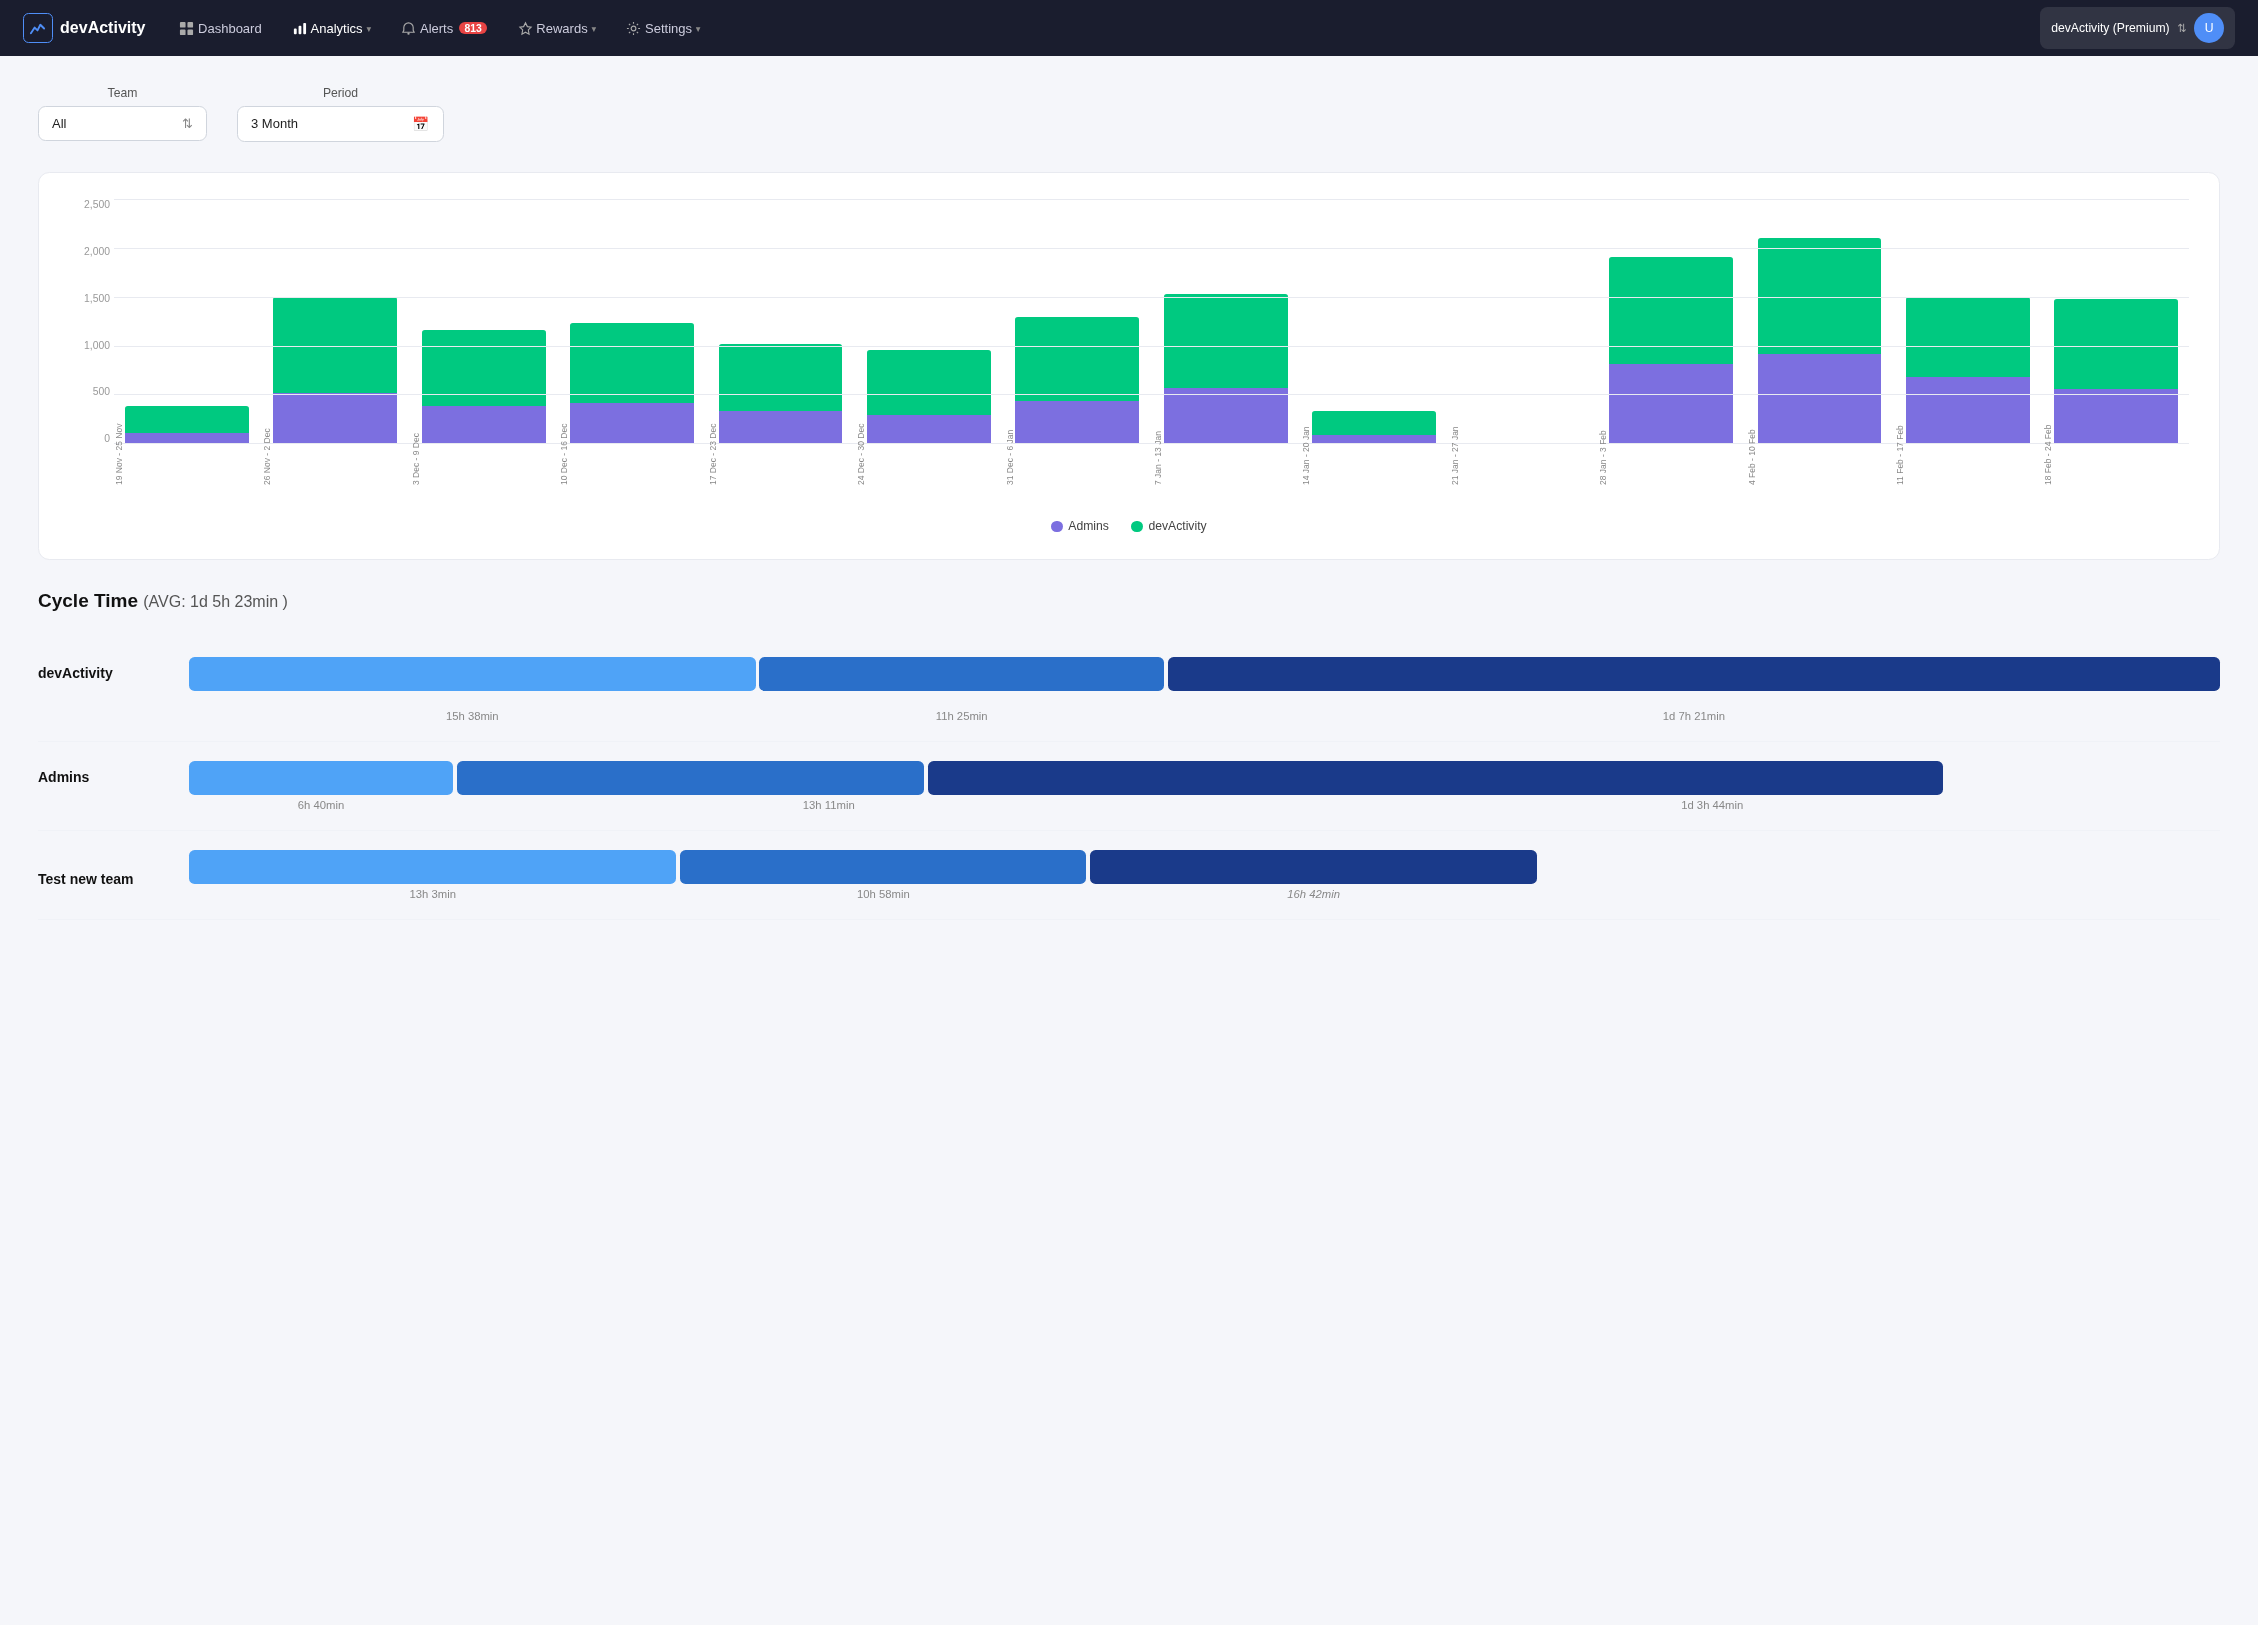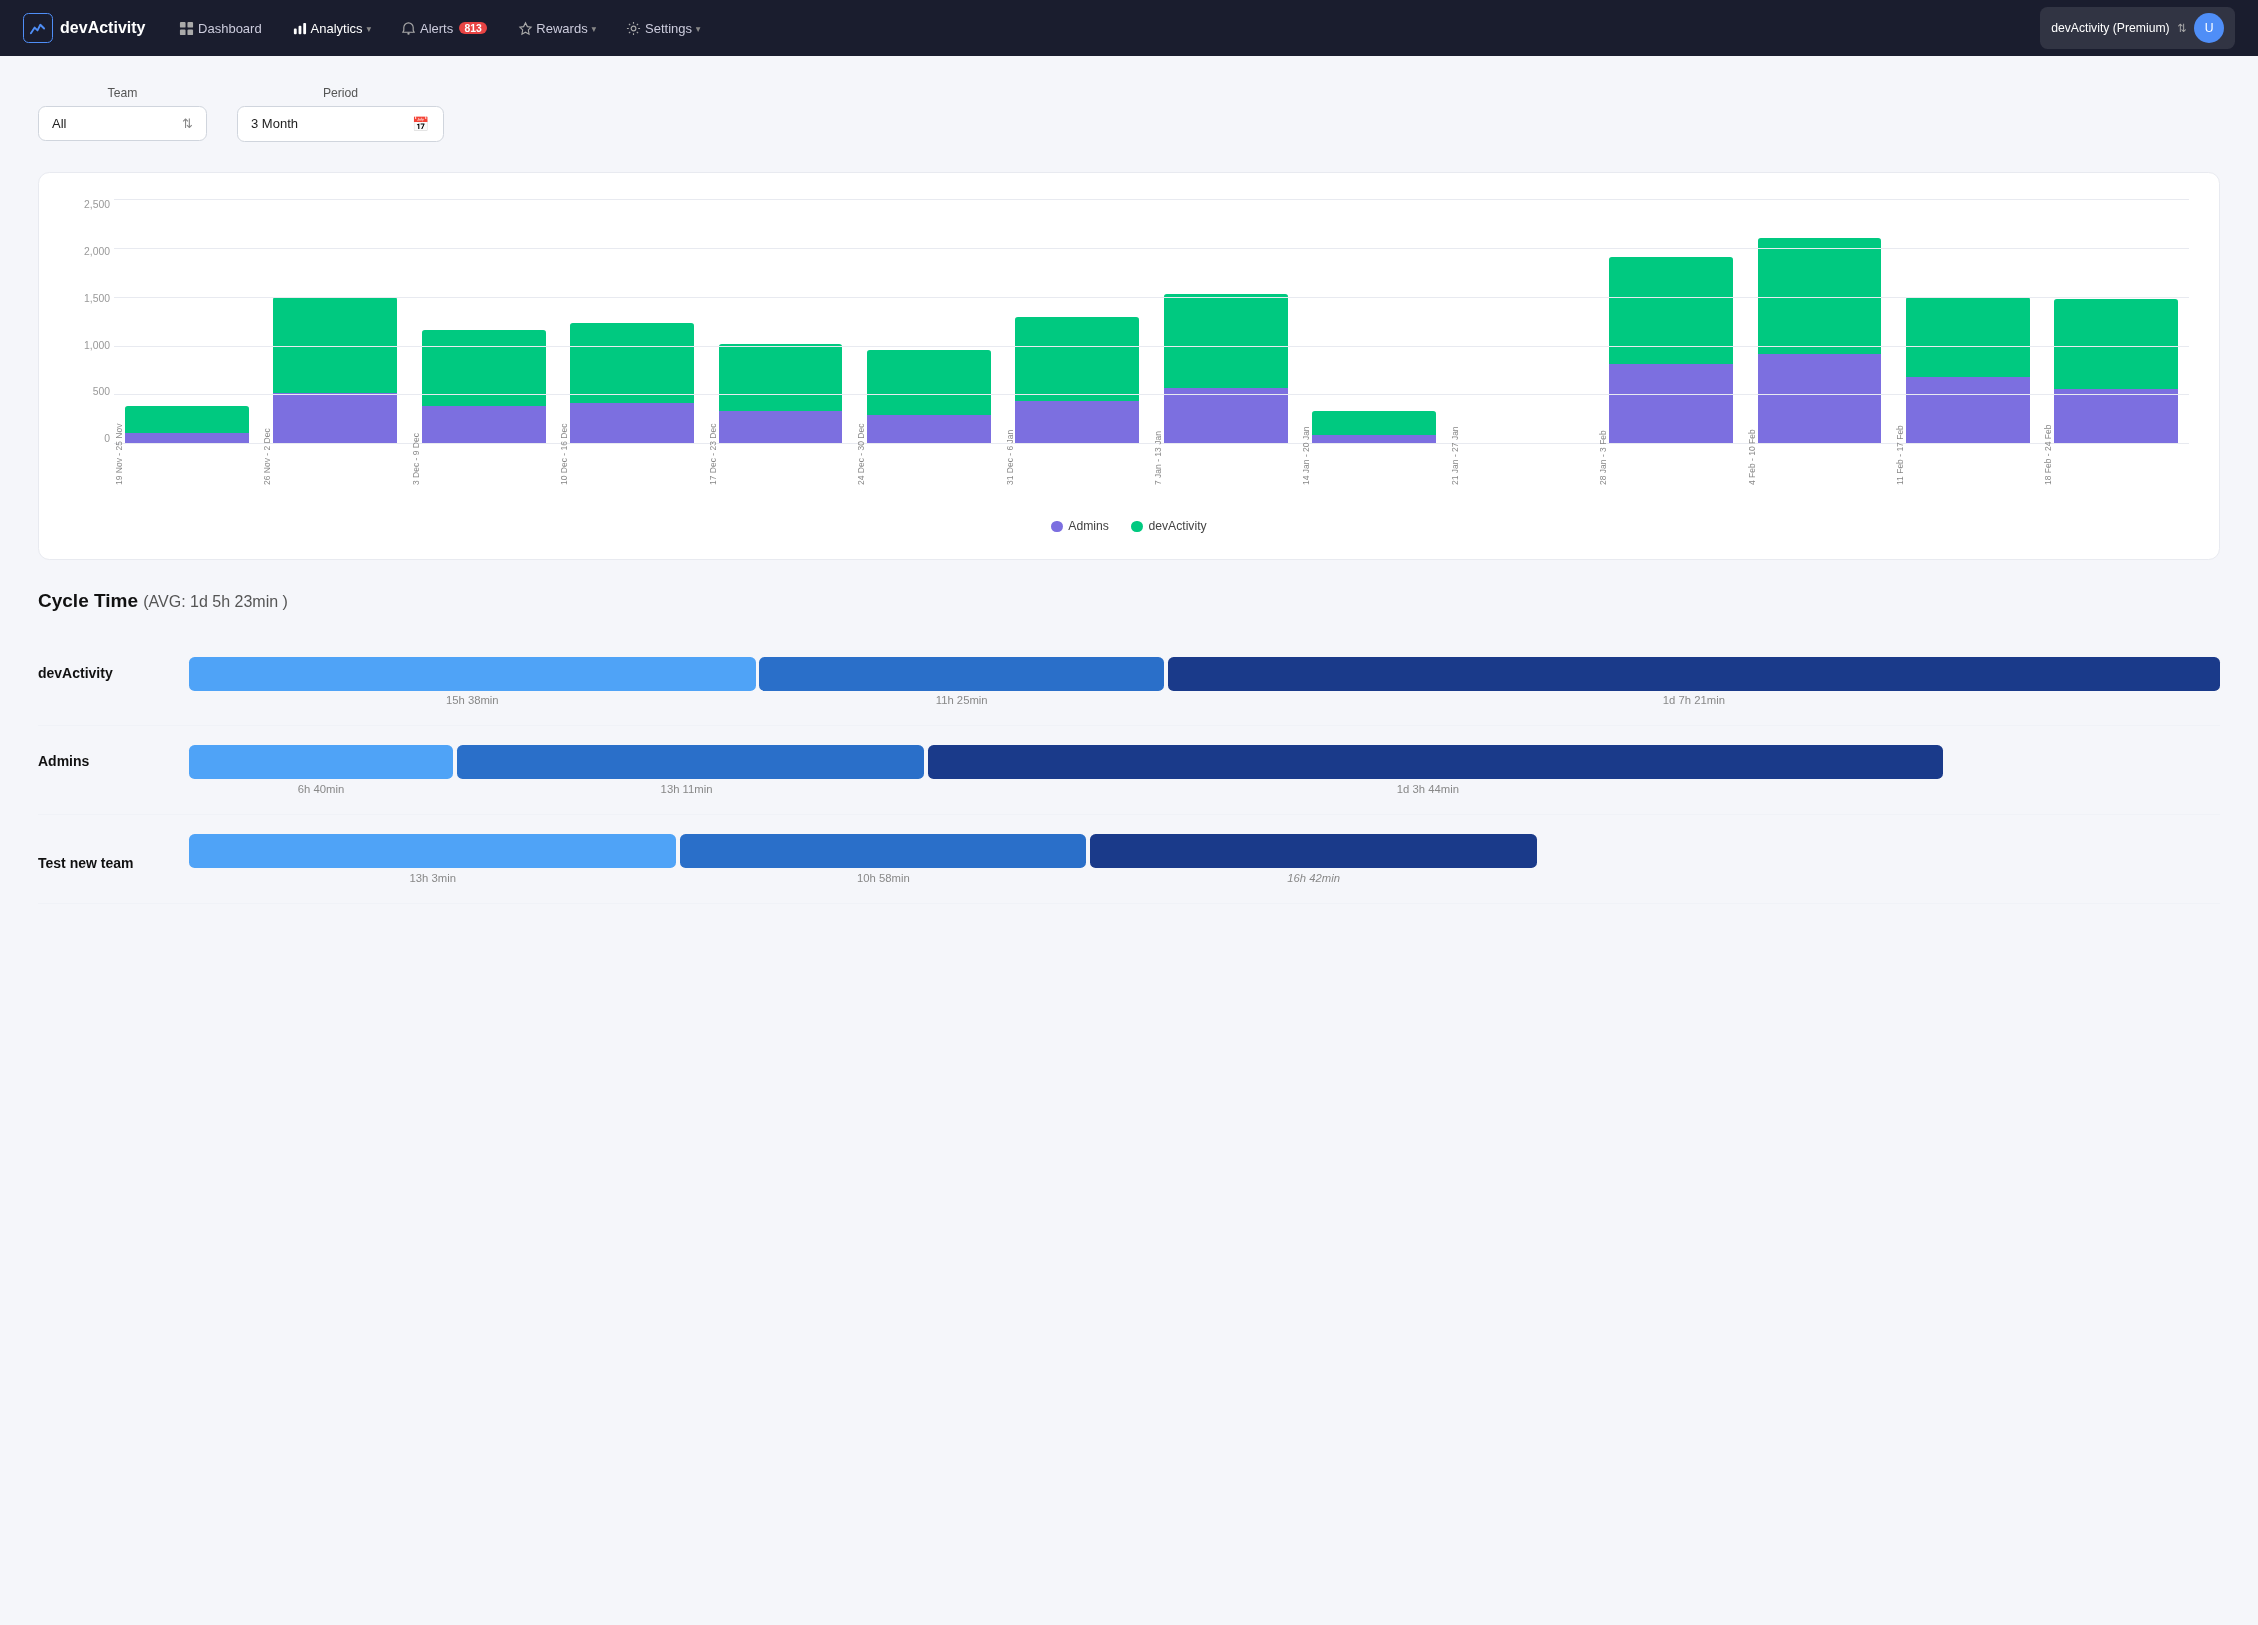--- a/index.html
+++ b/index.html
@@ -295,42 +295,42 @@
 
   <div>
     <div style="font-size:19px;font-weight:700;color:#111;margin-bottom:26px;">
       <span>Cycle Time</span>
       <span style="font-weight:400;font-size:16px;color:#555;">(AVG: 1d 5h 23min )</span>
     </div>
 
     <div id="cycle-rows">
     <div style="display: flex; align-items: flex-start; padding: 19px 0px; border-bottom: 0.9px solid rgb(240, 242, 247);">
           <div style="width: 151px; flex-shrink: 0; font-size: 14px; font-weight: 600; color: rgb(17, 17, 17); padding-top: 7.5px;">devActivity</div>
-          <div style="flex: 1 1 0%; display: flex; flex-direction: column; gap: 3px;">
+          <div style="flex: 1 1 0%; display: flex; flex-direction: column; gap: 19px;">
             <div style="display: flex; align-items: center; gap: 3.8px;">
               <div style="height: 34px; background: rgb(79, 163, 247); width: 28%; border-radius: 5.6px;"></div>
               <div style="height: 34px; background: rgb(42, 111, 201); width: 20%; border-radius: 5.6px;"></div>
               <div style="height: 34px; background: rgb(26, 58, 138); width: 52%; border-radius: 5.6px;"></div>
             </div>
             <div style="display: flex; align-items: center; gap: 3.8px;">
               <div style="width: 28%; font-size: 11.3px; color: rgb(136, 136, 136); text-align: center;">15h 38min</div>
               <div style="width: 20%; font-size: 11.3px; color: rgb(136, 136, 136); text-align: center;">11h 25min</div>
               <div style="width: 52%; font-size: 11.3px; color: rgb(136, 136, 136); text-align: center;">1d 7h 21min</div>
             </div>
           </div>
         </div>
         <div style="display: flex; align-items: flex-start; padding: 19px 0px; border-bottom: 0.9px solid rgb(240, 242, 247);">
           <div style="width: 151px; flex-shrink: 0; font-size: 14px; font-weight: 600; color: rgb(17, 17, 17); padding-top: 7.5px;">Admins</div>
           <div style="flex: 1 1 0%; display: flex; flex-direction: column; gap: 3.8px;">
             <div style="display: flex; align-items: center; gap: 3.8px;">
               <div style="height: 34px; background: rgb(79, 163, 247); width: 13%; border-radius: 5.6px;"></div>
               <div style="height: 34px; background: rgb(42, 111, 201); width: 23%; border-radius: 5.6px;"></div>
               <div style="height: 34px; background: rgb(26, 58, 138); width: 50%; border-radius: 5.6px;"></div>
             </div>
-            <div style="display: flex; align-items: center; gap: 0;">
+            <div style="display: flex; align-items: center; gap: 9px; justify-content: space-between;">
               <div style="width: 13%; font-size: 11.3px; color: rgb(136, 136, 136); text-align: center;">6h 40min</div>
               <div style="width: 23%; font-size: 11.3px; color: rgb(136, 136, 136); text-align: center;">13h 11min</div>
               <div style="width: 50%; font-size: 11.3px; color: rgb(136, 136, 136); text-align: center;">1d 3h 44min</div>
             </div>
           </div>
         </div>
         <div style="display: flex; align-items: center; padding: 19px 0px; border-bottom: 0.9px solid rgb(240, 242, 247);">
           <div style="width: 151px; flex-shrink: 0; font-size: 14px; font-weight: 600; color: rgb(17, 17, 17); padding-top: 7.5px;">Test new team</div>
           <div style="flex: 1 1 0%; display: flex; flex-direction: column; gap: 3.8px;">
             <div style="display: flex; align-items: center; gap: 3.8px;">

